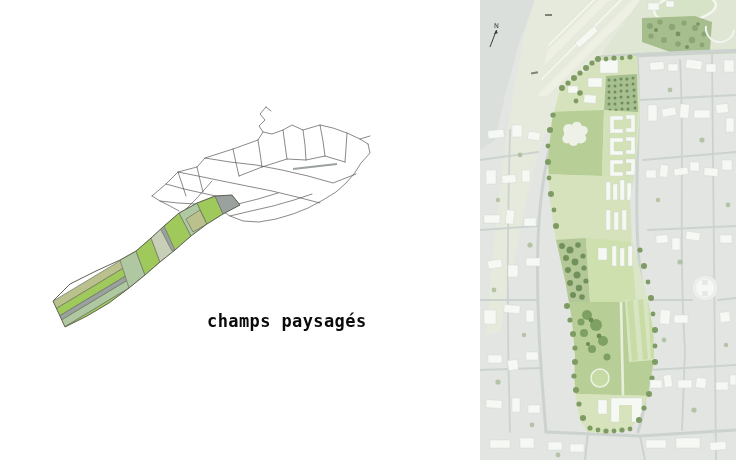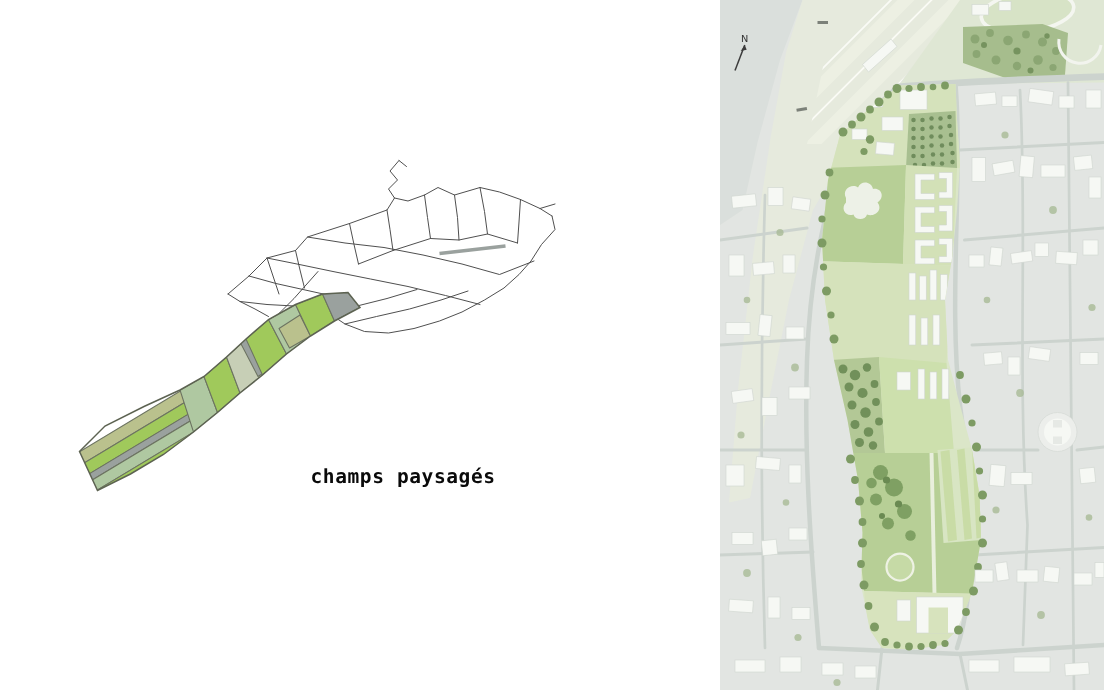--- a/index.html
+++ b/index.html
@@ -8,21 +8,21 @@
     background:#ffffff;
     font-family:"DejaVu Sans","Liberation Sans",sans-serif;
   }
   .panel{position:absolute;top:0;height:460px;}
   #left-panel{left:0;width:480px;background:#ffffff;}
   #right-panel{left:480px;width:256px;}
   svg{display:block;}
   .caption{
     position:absolute;left:207px;top:311px;width:140px;
     font-family:"DejaVu Sans Mono","Liberation Mono",monospace;
-    font-size:13px;font-weight:bold;letter-spacing:0.4px;color:#0a0a0a;
+    font-size:17px;font-weight:bold;letter-spacing:0.4px;color:#0a0a0a;
     white-space:nowrap;
   }
   .net{stroke:#4a4a4a;stroke-width:0.65;fill:none;stroke-linejoin:round;stroke-linecap:round;}
   .parcel{stroke:#6c7361;stroke-width:0.7;stroke-linejoin:round;}
   .bld{fill:#f6f8f4;stroke:#cfd5cf;stroke-width:0.4;}
   .road{stroke:#ccd3ce;fill:none;stroke-linecap:round;}
   .path-light{stroke:#e9efdd;fill:none;}
 </style>
 </head>
 <body style="background: rgb(255, 255, 255);">

